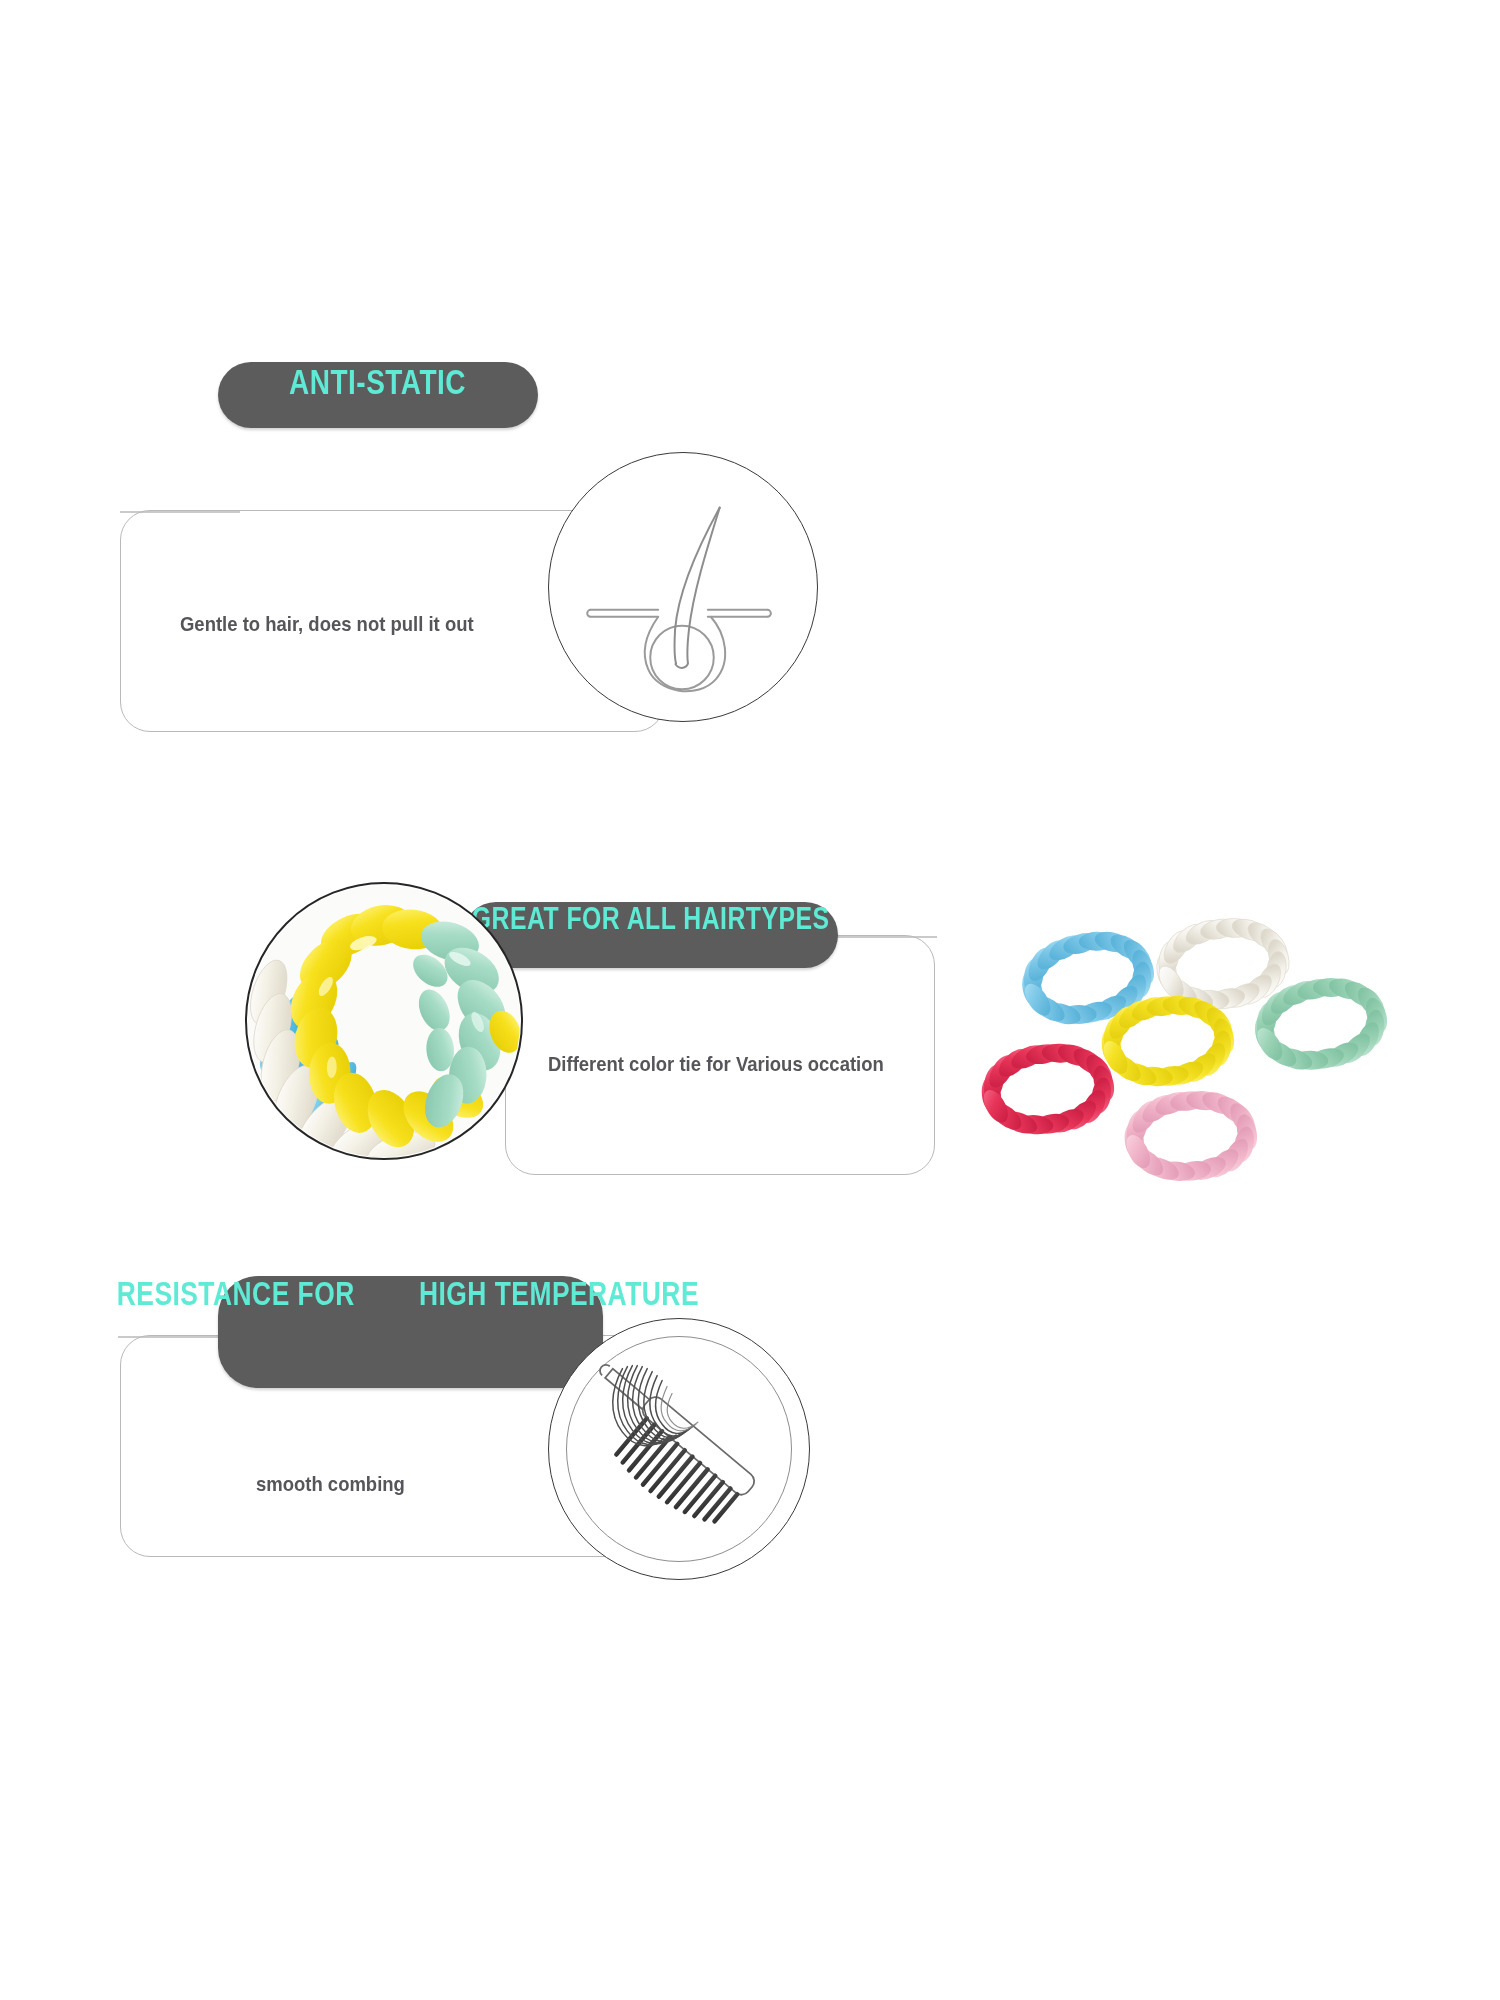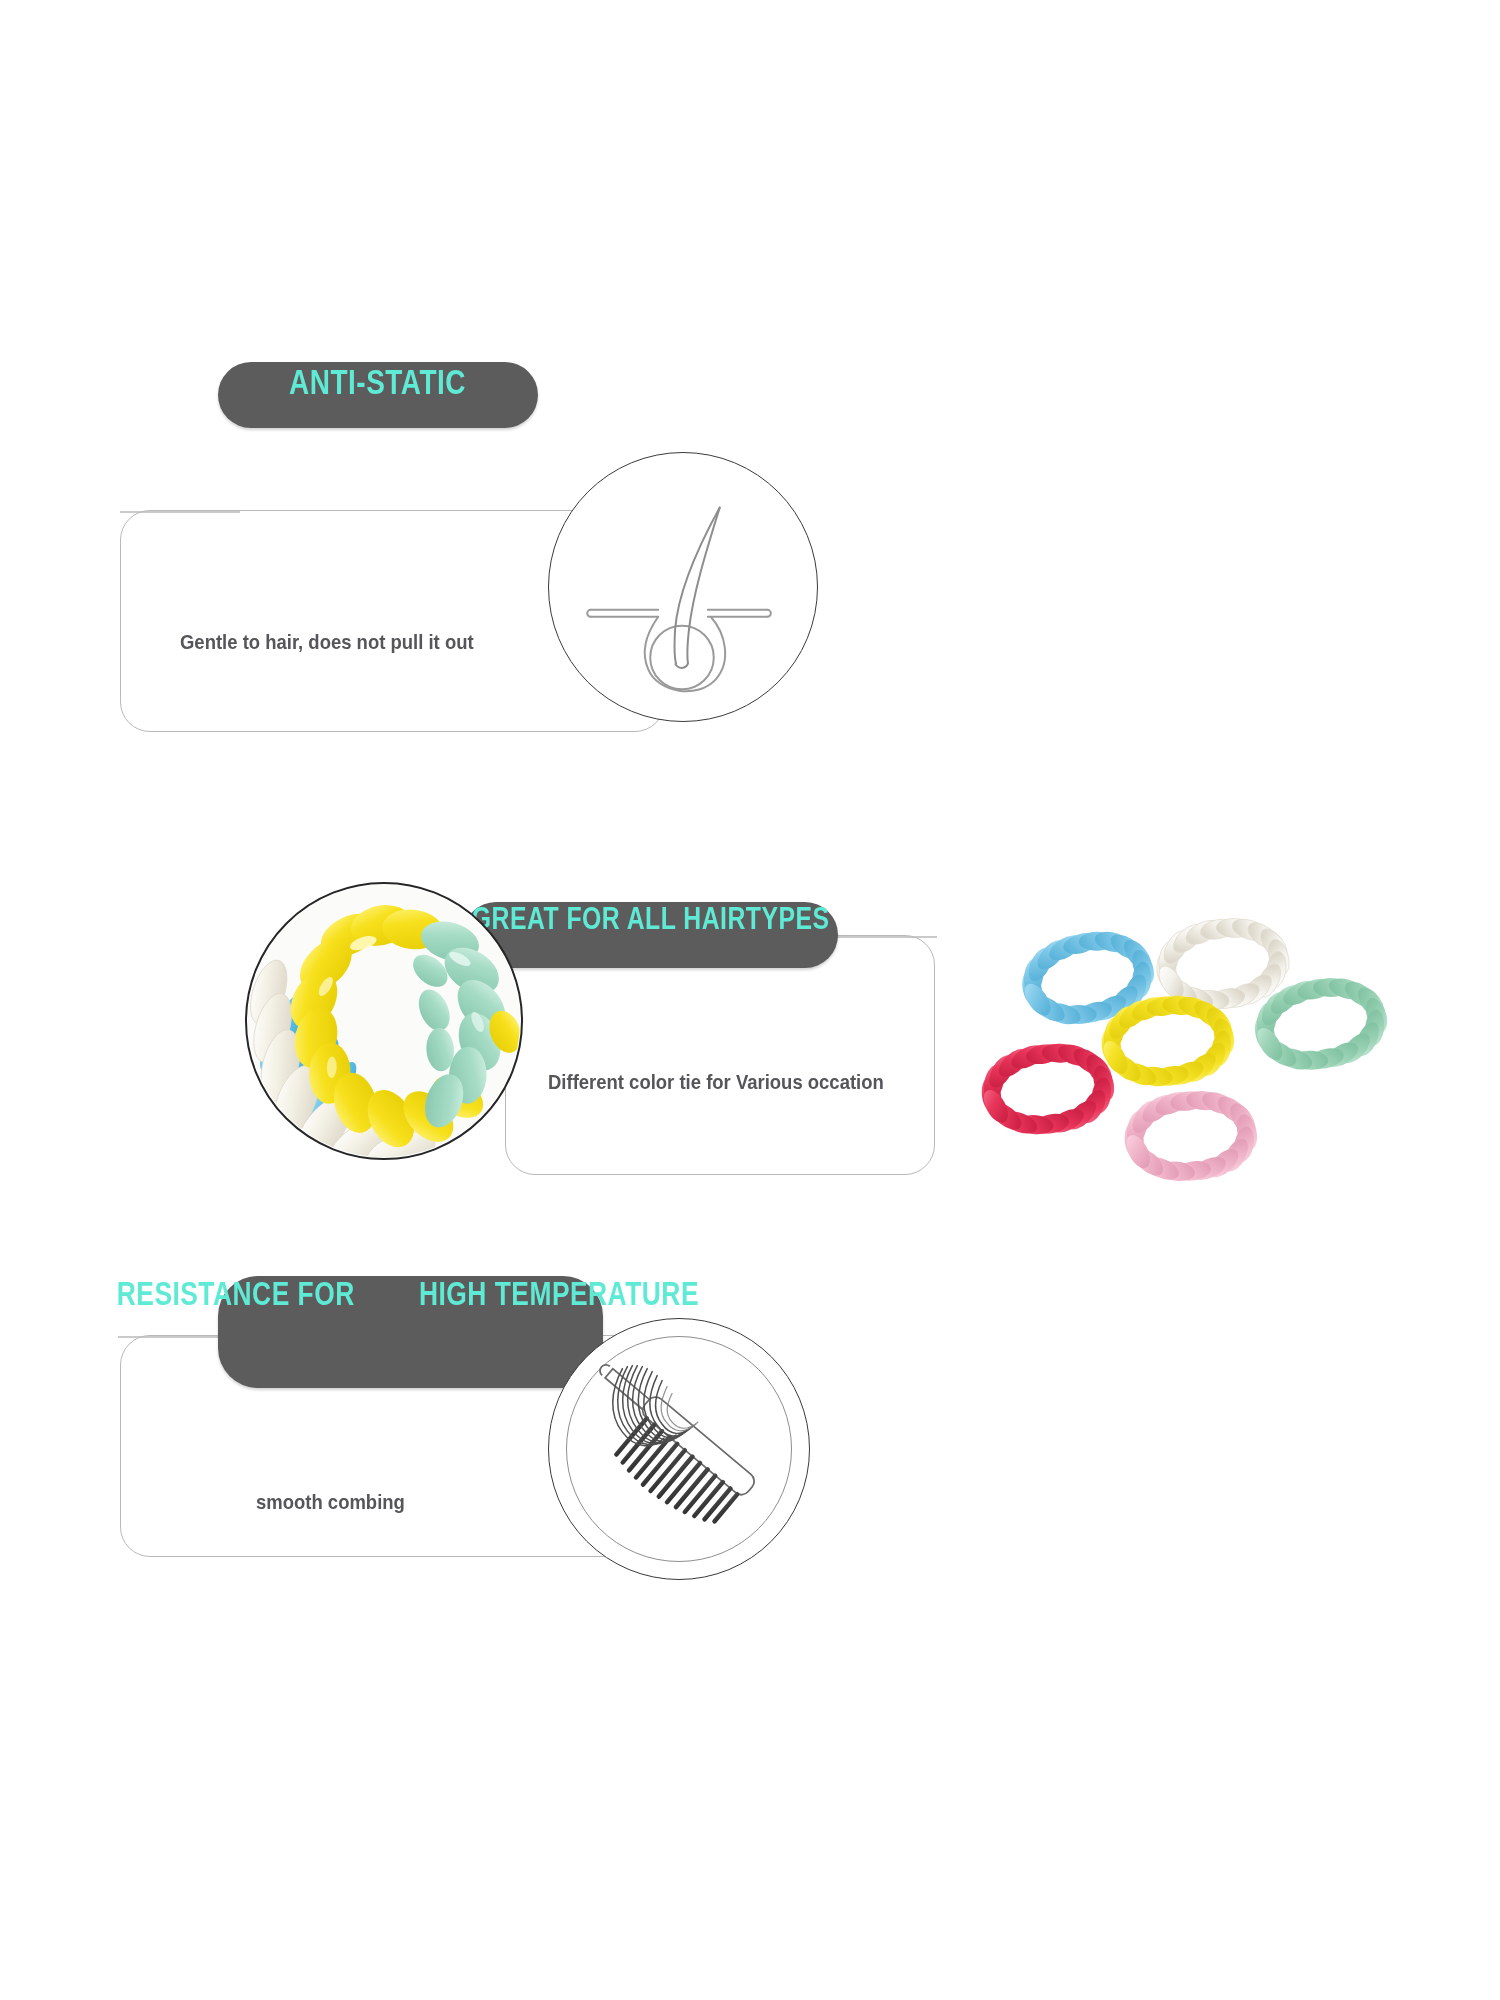--- a/index.html
+++ b/index.html
@@ -40,21 +40,20 @@
   .badge span{display:block;transform:scaleX(.80);transform-origin:center;white-space:nowrap;}
 
   
   .card-body{
     position:absolute;
     color:#55555a;
     font-size:21px;
     font-weight:bold;
     font-family:"Liberation Sans Narrow","Liberation Sans",sans-serif;
     white-space:nowrap;
-    margin-top:18px;
   }
   .card-body span{display:inline-block;transform:scaleX(.88);transform-origin:left center;}
 
   
   .medallion{
     position:absolute;
     border-radius:50%;
     background:#ffffff;
     box-sizing:border-box;
   }

